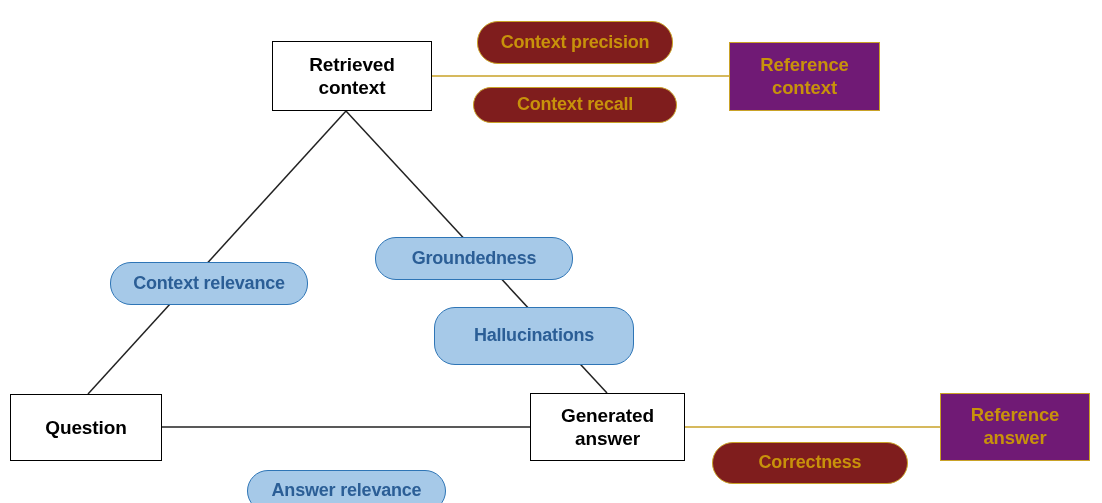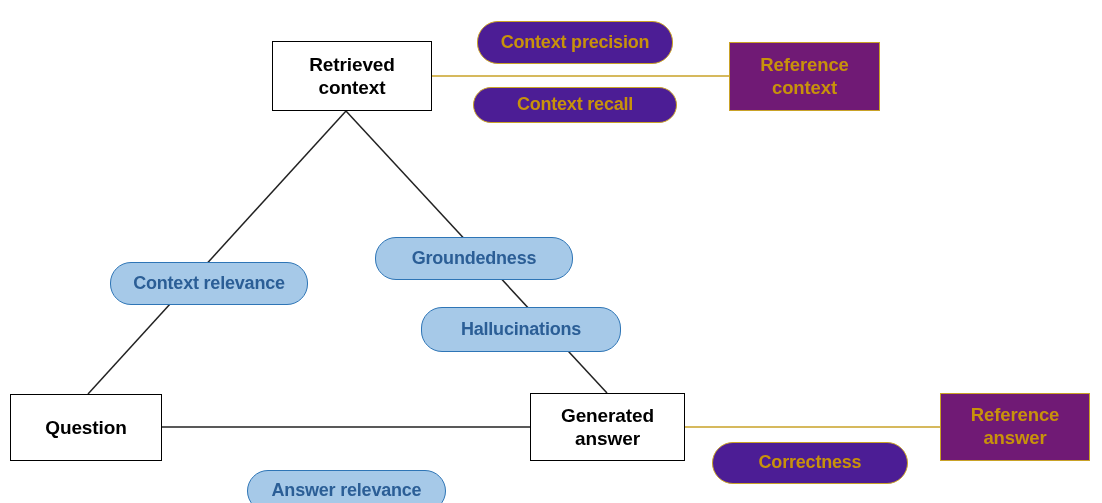--- a/index.html
+++ b/index.html
@@ -58,21 +58,21 @@
     background: #A6C9E8;
     border: 1.8px solid #2E75B6;
     color: #2B5E96;
     border-radius: 21px;
     font-size: 18px;
     letter-spacing: -0.2px;
     margin-top: 28px;
   }
   
   .pill-gold {
-    background: #4c1d95;
+    background: #7f1d1d;
     border: 1.8px solid #C9A227;
     color: #C8920B;
     border-radius: 21px;
     font-size: 18px;
     letter-spacing: -0.2px;
   }
 </style>
 </head>
 <body>
 
@@ -93,18 +93,18 @@
       <div class="node box-black" style="left: 530px; top: 393px; width: 155px; height: 68px;"><span>Generated
 answer</span></div>
       <div class="node box-gold" style="left: 729px; top: 42px; width: 151px; height: 69px;"><span>Reference
 context</span></div>
       <div class="node box-gold" style="left: 940px; top: 393px; width: 150px; height: 68px;"><span>Reference
 answer</span></div>
       <div class="node pill-gold" style="left: 477px; top: 21px; width: 196px; height: 43px;"><span>Context precision</span></div>
       <div class="node pill-gold" style="left: 473px; top: 87px; width: 204px; height: 36px;"><span>Context recall</span></div>
       <div class="node pill-blue" style="left: 110px; top: 234px; width: 198px; height: 43px;"><span>Context relevance</span></div>
       <div class="node pill-blue" style="left: 375px; top: 209px; width: 198px; height: 43px;"><span>Groundedness</span></div>
-      <div class="node pill-blue" style="left: 421px; top: 279px; width: 200px; height: 45px;"><span>Hallucinations</span></div>
+      <div class="node pill-blue" style="left: 434px; top: 279px; width: 200px; height: 58px;"><span>Hallucinations</span></div>
       <div class="node pill-blue" style="left: 247px; top: 442px; width: 199px; height: 42px;"><span>Answer relevance</span></div>
       <div class="node pill-gold" style="left: 712px; top: 442px; width: 196px; height: 42px;"><span>Correctness</span></div>
     </div>
 
 </div>
 
 </body></html>

